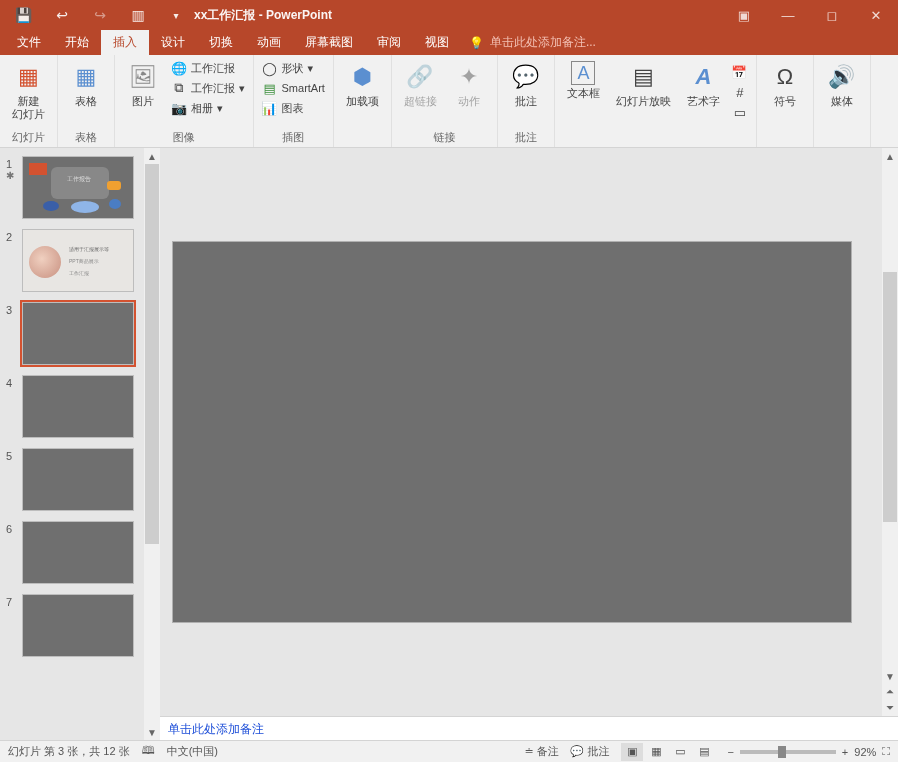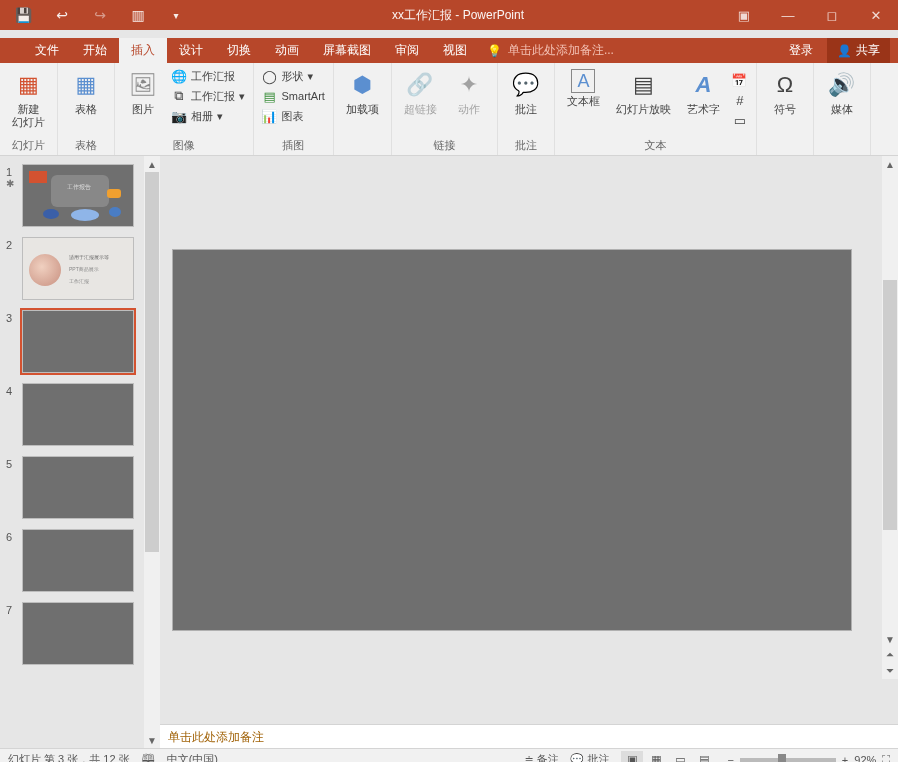--- a/index.html
+++ b/index.html
@@ -2,25 +2,25 @@
 <html><head>
 <meta charset="utf-8">
 <style>
 * { margin: 0; padding: 0; box-sizing: border-box; font-family: "Microsoft YaHei", sans-serif; }
 body { width: 898px; height: 762px; background: #e6e6e6; overflow: hidden; font-size: 12px; }
 
 .titlebar { height: 30px; background: #b7472a; display: flex; align-items: center; color: #fff; }
 .titlebar .qat { display: flex; align-items: center; padding-left: 6px; gap: 2px; }
 .qat-btn { width: 36px; height: 28px; display: flex; align-items: center; justify-content: center; color: #fff; opacity: 0.9; font-size: 14px; }
 .qat-btn.disabled { opacity: 0.45; }
-.titlebar .title { flex: 1; text-align: center; font-size: 12px; opacity: 0.95; }
+.titlebar .title { flex: 1; text-align: left; font-size: 12px; opacity: 0.95; font-weight: bold; }
 .win-controls { display: flex; }
 .win-btn { width: 44px; height: 30px; display: flex; align-items: center; justify-content: center; color: #fff; opacity: 0.8; font-size: 13px; }
 
-.menubar { height: 25px; background: #b7472a; display: flex; align-items: center; color: #fff; padding-left: 23px; margin-top: 8px; }
+.menubar { height: 25px; background: #b7472a; display: flex; align-items: center; color: #fff; padding-left: 5px; }
 .menu-tab { padding: 4px 12px; font-size: 12px; cursor: pointer; }
 .menu-tab.active { background: #f1f1f1; color: #b7472a; }
 .menubar .tellme { flex: 1; display: flex; align-items: center; color: #f3c0b3; font-size: 12px; padding-left: 8px; gap: 6px; }
 .menubar .right { display: flex; align-items: center; gap: 6px; padding-right: 8px; }
 .login { font-size: 12px; padding: 2px 8px; }
 .share { background: #9a3418; padding: 4px 10px; display: flex; align-items: center; gap: 4px; }
 
 .ribbon { height: 93px; background: #f1f1f1; border-bottom: 1px solid #d4d4d4; display: flex; }
 .rgroup { border-right: 1px solid #e0e0e0; display: flex; flex-direction: column; justify-content: space-between; padding: 4px 6px 0; }
 .rgroup-content { display: flex; align-items: flex-start; gap: 4px; flex: 1; }
@@ -48,21 +48,21 @@
 .thumb.light { background: #e8e6e3; }
 
 .editor { flex: 1; display: flex; flex-direction: column; position: relative; }
 .canvas-area { flex: 1; position: relative; background: #e6e6e6; }
 .vscroll { position: absolute; right: 0; top: 0; width: 16px; bottom: 0; background: #f0f0f0; display: flex; flex-direction: column; }
 .vscroll .arrow { height: 16px; font-size: 10px; color: #666; display: flex; align-items: center; justify-content: center; }
 .vscroll .track { flex: 1; position: relative; }
 .vscroll .handle { position: absolute; left: 1px; width: 14px; top: 108px; height: 250px; background: #cdcdcd; }
 .slide-canvas { position: absolute; left: 12px; top: 93px; width: 680px; height: 382px; background: #6f6f6f; border: 1px solid #b0b0b0; }
 
-.notes { height: 24px; border-top: 1px solid #d4d4d4; background: #fff; padding: 4px 8px; font-size: 12px; color: #a16207; margin-top: 45px; }
+.notes { height: 24px; border-top: 1px solid #d4d4d4; background: #fff; padding: 4px 8px; font-size: 12px; color: #1d4ed8; }
 
 .statusbar { height: 22px; background: #f1f1f1; border-top: 1px solid #d4d4d4; display: flex; align-items: center; font-size: 11px; color: #555; padding: 0 8px; gap: 12px; }
 .statusbar .spacer { flex: 1; }
 .status-btn { display: flex; align-items: center; gap: 3px; }
 .view-btns { display: flex; gap: 2px; }
 .view-btn { width: 22px; height: 18px; border: 1px solid transparent; display: flex; align-items: center; justify-content: center; font-size: 11px; }
 .view-btn.active { background: #ddd; }
 .zoom { display: flex; align-items: center; gap: 6px; }
 .zoom-slider { width: 96px; height: 4px; background: #bbb; position: relative; }
 .zoom-slider .thumb-h { position: absolute; left: 40%; top: -4px; width: 8px; height: 12px; background: #888; }
@@ -109,27 +109,20 @@
   <div class="menu-tab">设计</div>
   <div class="menu-tab">切换</div>
   <div class="menu-tab">动画</div>
   <div class="menu-tab">屏幕截图</div>
   <div class="menu-tab">审阅</div>
   <div class="menu-tab">视图</div>
   <div class="tellme">
     <span>💡</span>
     <span>单击此处添加备注...</span>
   </div>
-  <div class="right">
-    <div class="login">登录</div>
-    <div class="share">
-      <span>👤</span>
-      <span>共享</span>
-    </div>
-  </div>
 </div>
 
 <div class="ribbon">
   <div class="rgroup">
     <div class="rgroup-content">
       <div class="big-btn">
         <div class="icon" style="color:#d35230">▦</div>
         <div class="lbl" style="white-space:pre">新建
 幻灯片</div>
       </div>
@@ -235,21 +228,20 @@
             <span class="sicon">📅</span>
           </div>
         <div class="small-btn">
             <span class="sicon">#</span>
           </div>
         <div class="small-btn">
             <span class="sicon">▭</span>
           </div>
       </div>
     </div>
-    <div class="rgroup-label">文本</div>
   </div>
 
   <div class="rgroup">
     <div class="rgroup-content">
       <div class="big-btn">
         <div class="icon">Ω</div>
         <div class="lbl">符号</div>
       </div>
     </div>
     <div class="rgroup-label">&nbsp;</div>

